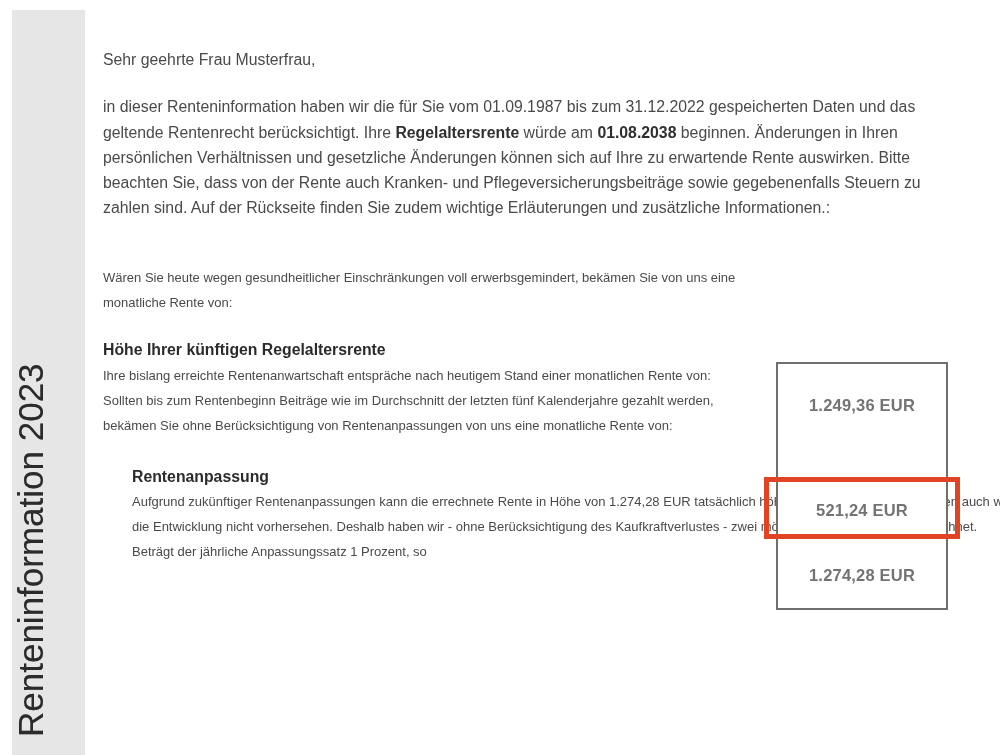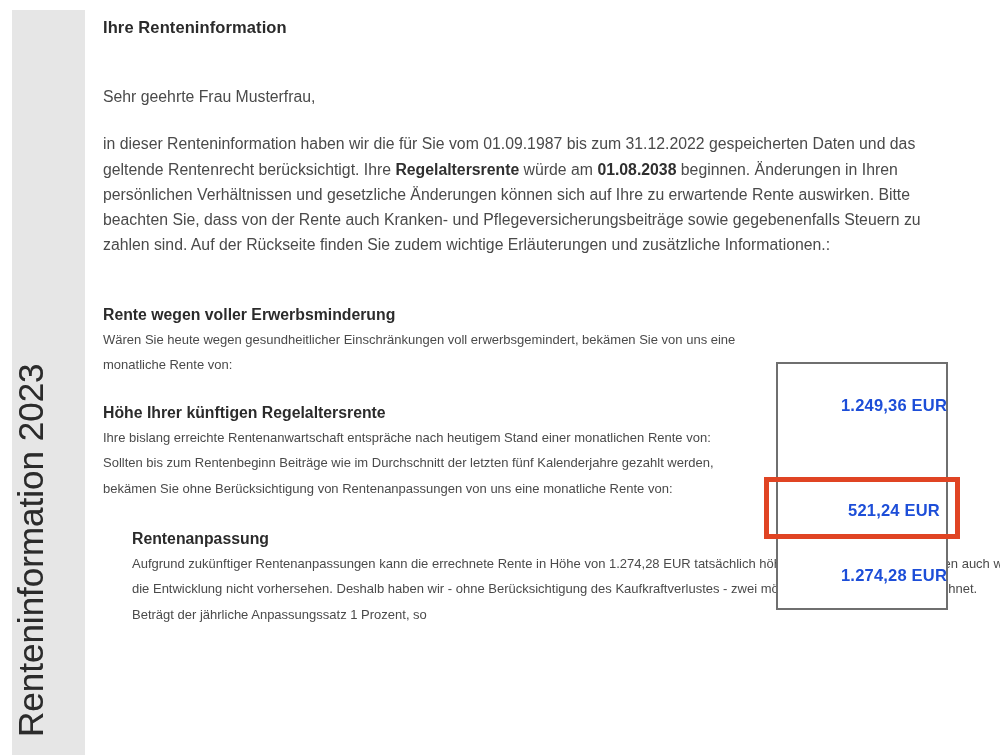--- a/index.html
+++ b/index.html
@@ -115,23 +115,22 @@
     box-sizing: border-box;
     background: #ffffff;
   }
   .amount-cell {
     position: absolute;
     left: 0;
     width: 100%;
     text-align: center;
     font-size: 16.5px;
     font-weight: bold;
-    color: #1d4ed8;
+    color: #737373;
     letter-spacing: 0.2px;
-    margin-left: 32px;
   }
   .amount-cell.c1 { top: 32px; }
   .amount-cell.c2 { top: 137px; }
   .amount-cell.c3 { top: 202px; }
 
   .highlight-frame {
     position: absolute;
     left: 764px;
     top: 477px;
     width: 196px;
@@ -148,30 +147,28 @@
 <div id="page">
 
   <div class="side-tab">
     <div class="side-tab-rot">
       <span>Renteninformation 2023</span>
     </div>
   </div>
 
   <div class="content">
 
-    <h1 class="doc-title">Ihre Renteninformation</h1>
 
     <div class="para salutation">Sehr geehrte Frau Musterfrau,</div>
 
     <div class="para intro">
       <span>in dieser Renteninformation haben wir die für Sie vom 01.09.1987 bis zum 31.12.2022 gespeicherten Daten und das geltende Rentenrecht berücksichtigt. Ihre </span><b>Regelaltersrente</b><span> würde am </span><b>01.08.2038</b><span> beginnen. Änderungen in Ihren persönlichen Verhältnissen und gesetzliche Änderungen können sich auf Ihre zu erwartende Rente auswirken. Bitte beachten Sie, dass von der Rente auch Kranken- und Pflegeversicherungsbeiträge sowie gegebenenfalls Steuern zu zahlen sind. Auf der Rückseite finden Sie zudem wichtige Erläuterungen und zusätzliche Informationen.:</span>
     </div>
 
     <div class="section" id="sec-erwerb">
-      <div class="section-heading">Rente wegen voller Erwerbsminderung</div>
       <div class="section-body">Wären Sie heute wegen gesundheitlicher Einschränkungen voll erwerbsgemindert, bekämen Sie von uns eine monatliche Rente von:</div>
     </div>
 
     <div class="section" id="sec-regel">
       <div class="section-heading">Höhe Ihrer künftigen Regelaltersrente</div>
       <div class="section-body">Ihre bislang erreichte Rentenanwartschaft entspräche nach heutigem Stand einer monatlichen Rente von:</div>
       <div class="section-body">Sollten bis zum Rentenbeginn Beiträge wie im Durchschnitt der letzten fünf Kalenderjahre gezahlt werden, bekämen Sie ohne Berücksichtigung von Rentenanpassungen von uns eine monatliche Rente von:</div>
     </div>
 
     <div class="section" id="sec-anpass">

